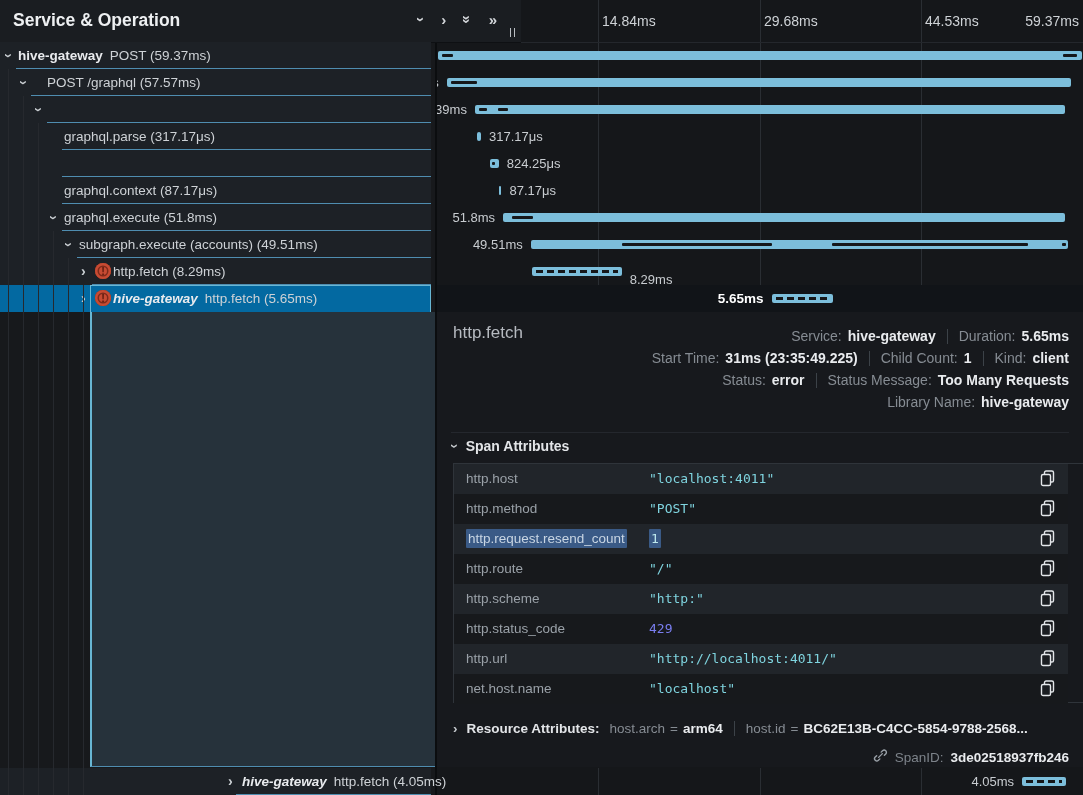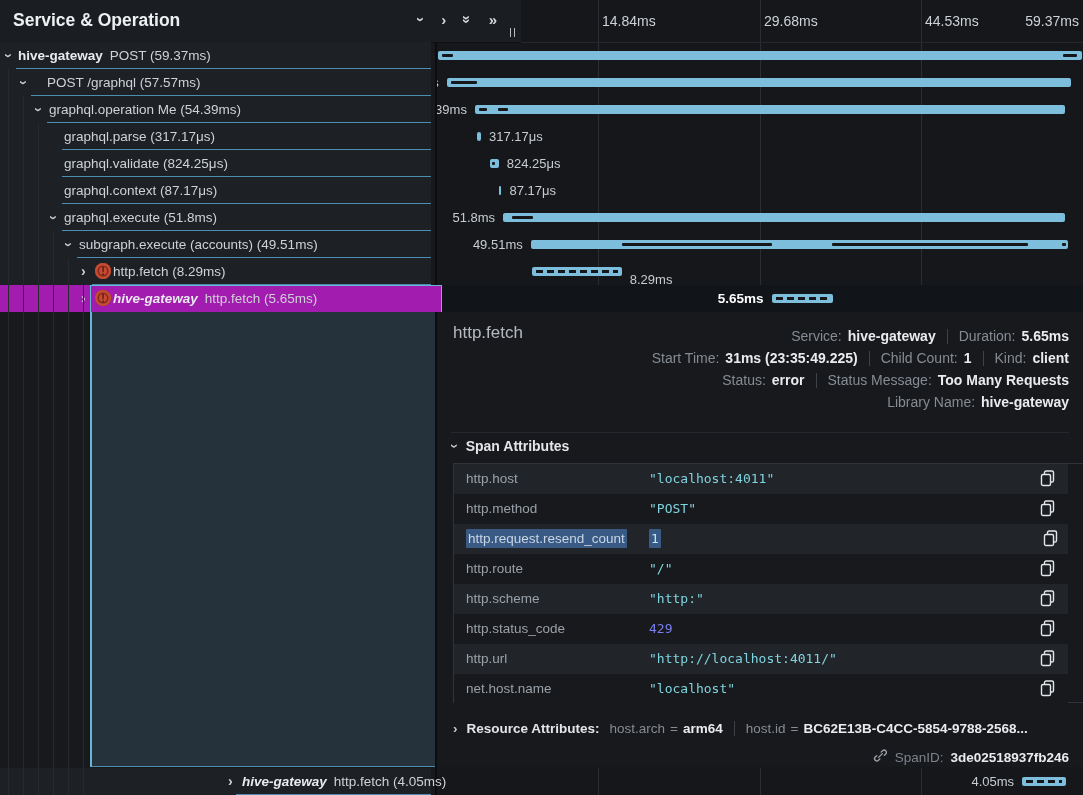--- a/index.html
+++ b/index.html
@@ -58,21 +58,21 @@
   
   #tree{position:absolute;left:0;top:0;width:435px;height:795px;background:#17191c;}
   #tree-header{position:absolute;left:0;top:0;width:521px;height:42px;background:#1a1d21;border-bottom:1px solid #0e1013;}
   #tree-title{position:absolute;left:13px;top:0;line-height:40px;font-size:17.5px;font-weight:700;color:#eef0f2;}
   #header-icons{position:absolute;right:24px;top:0;height:38px;display:flex;align-items:center;gap:17px;}
   .hicon{font-size:15px;font-weight:700;color:#d3d6da;cursor:pointer;line-height:1;}
   .hicon.rot{transform:rotate(90deg);}
   #grip{position:absolute;right:6px;bottom:5px;display:flex;gap:2.5px;cursor:col-resize;}
   #grip i{display:block;width:1.5px;height:9px;background:#b9bdc2;}
   .tree-row{position:absolute;left:0;width:431px;height:27px;background:#1d2126;}
-  .tree-row.sel{background:#a21caf;padding-left:11px;}
+  .tree-row.sel{background:#0369a1;}
   .row-underline{position:absolute;bottom:0;right:0;height:1.5px;background:#4f8db0;}
   .tchev{position:absolute;top:0;line-height:27px;font-size:14px;font-weight:700;color:#cbd0d4;cursor:pointer;}
   .tchev.down{transform:rotate(90deg);}
   .err-icon{position:absolute;top:5px;width:16px;height:16px;border-radius:50%;background:#c74b33;
      box-shadow:inset 0 0 0 2.5px #c74b33, inset 0 0 0 4px #7e2a1a;
      color:#5c190c;font-weight:800;font-size:11px;text-align:center;line-height:16px;}
   .err-icon::after{content:"!";}
   .tree-text{position:absolute;top:0;line-height:27px;font-size:13.5px;color:#ced2d6;white-space:nowrap;}
   .svc{font-weight:700;color:#e9ebee;margin-right:7px;}
   .svc.it{font-style:italic;}
@@ -212,21 +212,21 @@
             </svg></div>
         </div>
         <div class="attr-row dark" style="top: 30px;">
           <span class="attr-key">http.method</span>
           <span class="attr-val string">"POST"</span>
           <div class="copy-btn"><svg width="15" height="17" viewBox="0 0 15 17">
               <rect x="4.5" y="1" width="9" height="11" rx="1.6" fill="none" stroke="#e4e7ea" stroke-width="1.4"></rect>
               <rect x="1.5" y="4.5" width="9" height="11" rx="1.6" fill="#1a1d21" stroke="#e4e7ea" stroke-width="1.4"></rect>
             </svg></div>
         </div>
-        <div class="attr-row light" style="top: 60px; text-align: right;">
+        <div class="attr-row light" style="top: 60px;">
           <span class="attr-key"><span class="hl">http.request.resend_count</span></span>
           <span class="attr-val number"><span class="hl" style="color: rgb(191, 233, 238);">1</span></span>
           <div class="copy-btn"><svg width="15" height="17" viewBox="0 0 15 17">
               <rect x="4.5" y="1" width="9" height="11" rx="1.6" fill="none" stroke="#e4e7ea" stroke-width="1.4"></rect>
               <rect x="1.5" y="4.5" width="9" height="11" rx="1.6" fill="#1a1d21" stroke="#e4e7ea" stroke-width="1.4"></rect>
             </svg></div>
         </div>
         <div class="attr-row light" style="top: 120px;">
           <span class="attr-key">http.scheme</span>
           <span class="attr-val string">"http:"</span>
@@ -313,29 +313,27 @@
           <span class="tree-text" style="left: 18px;"><span class="svc">hive-gateway</span>POST (59.37ms)</span>
         </div>
         <div class="tree-row" style="top: 69px;">
           <div class="row-underline" style="left: 31px;"></div>
           <span class="tchev down" style="left: 21px;">›</span>
           <span class="tree-text" style="left: 47px;">POST /graphql (57.57ms)</span>
         </div>
         <div class="tree-row" style="top: 96px;">
           <div class="row-underline" style="left: 47px;"></div>
           <span class="tchev down" style="left: 36px;">›</span>
-          <span class="tree-text" style="left: 49px;">graphql.operation Me (54.39ms)</span>
         </div>
         <div class="tree-row" style="top: 123px;">
           <div class="row-underline" style="left: 62px;"></div>
           <span class="tree-text" style="left: 64px;">graphql.parse (317.17μs)</span>
         </div>
         <div class="tree-row" style="top: 150px;">
           <div class="row-underline" style="left: 62px;"></div>
-          <span class="tree-text" style="left: 64px;">graphql.validate (824.25μs)</span>
         </div>
         <div class="tree-row" style="top: 177px;">
           <div class="row-underline" style="left: 62px;"></div>
           <span class="tree-text" style="left: 64px;">graphql.context (87.17μs)</span>
         </div>
         <div class="tree-row" style="top: 204px;">
           <div class="row-underline" style="left: 62px;"></div>
           <span class="tchev down" style="left: 51px;">›</span>
           <span class="tree-text" style="left: 64px;">graphql.execute (51.8ms)</span>
         </div>

